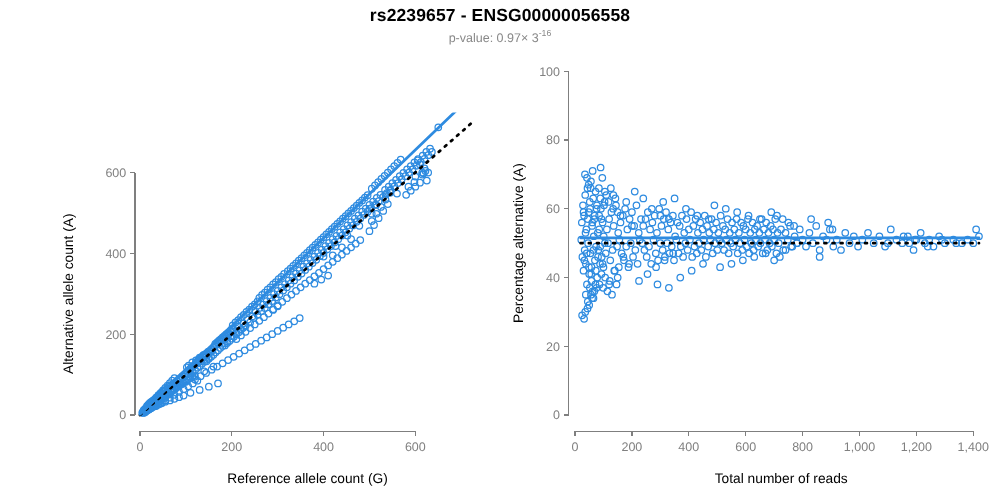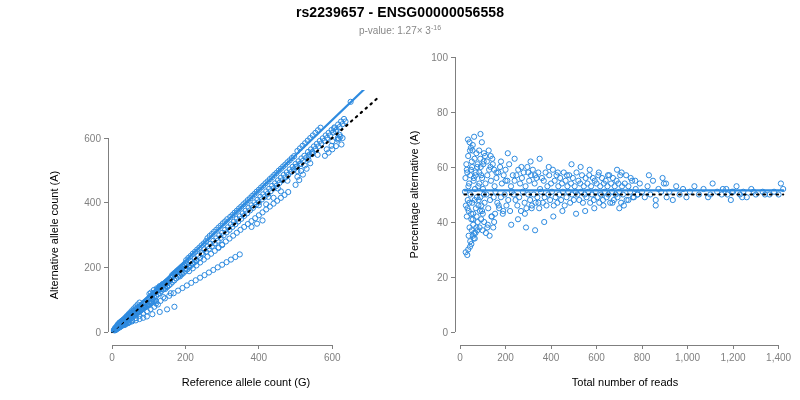--- a/index.html
+++ b/index.html
@@ -42,21 +42,21 @@
   .fitline{fill:none;stroke-width:2.2;stroke-linecap:round;}
   .refline{fill:none;stroke:#000000;stroke-width:2.2;stroke-linecap:round;stroke-dasharray:1.5 5;}
 </style>
 </head>
 <body>
 
 <div id="root">
 
   <div class="title">rs2239657 - ENSG00000056558</div>
 
-  <div class="subtitle"><span>p-value: 1.27</span><span>× 3</span><sup>-16</sup></div>
+  <div class="subtitle"><span>p-value: 0.97</span><span>× 3</span><sup>-16</sup></div>
 
   <div class="panel" id="panel-left">
     <svg class="plotsvg" id="svg-left" width="400" height="400">
         <defs>
           <clipPath id="svg-left-clip">
             <rect x="106" y="90" width="298" height="248"></rect>
           </clipPath>
         </defs>
         <g clip-path="url(#svg-left-clip)">
           <g>

